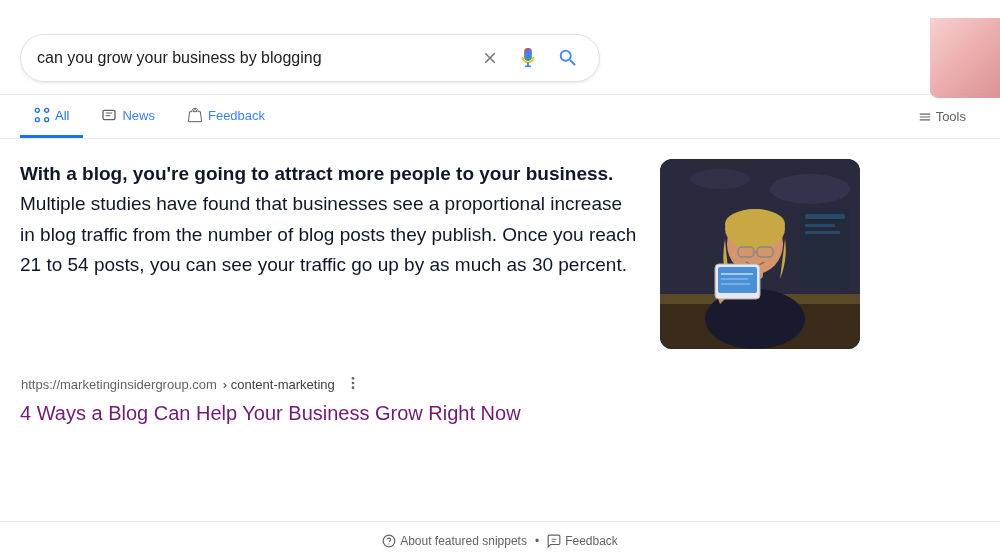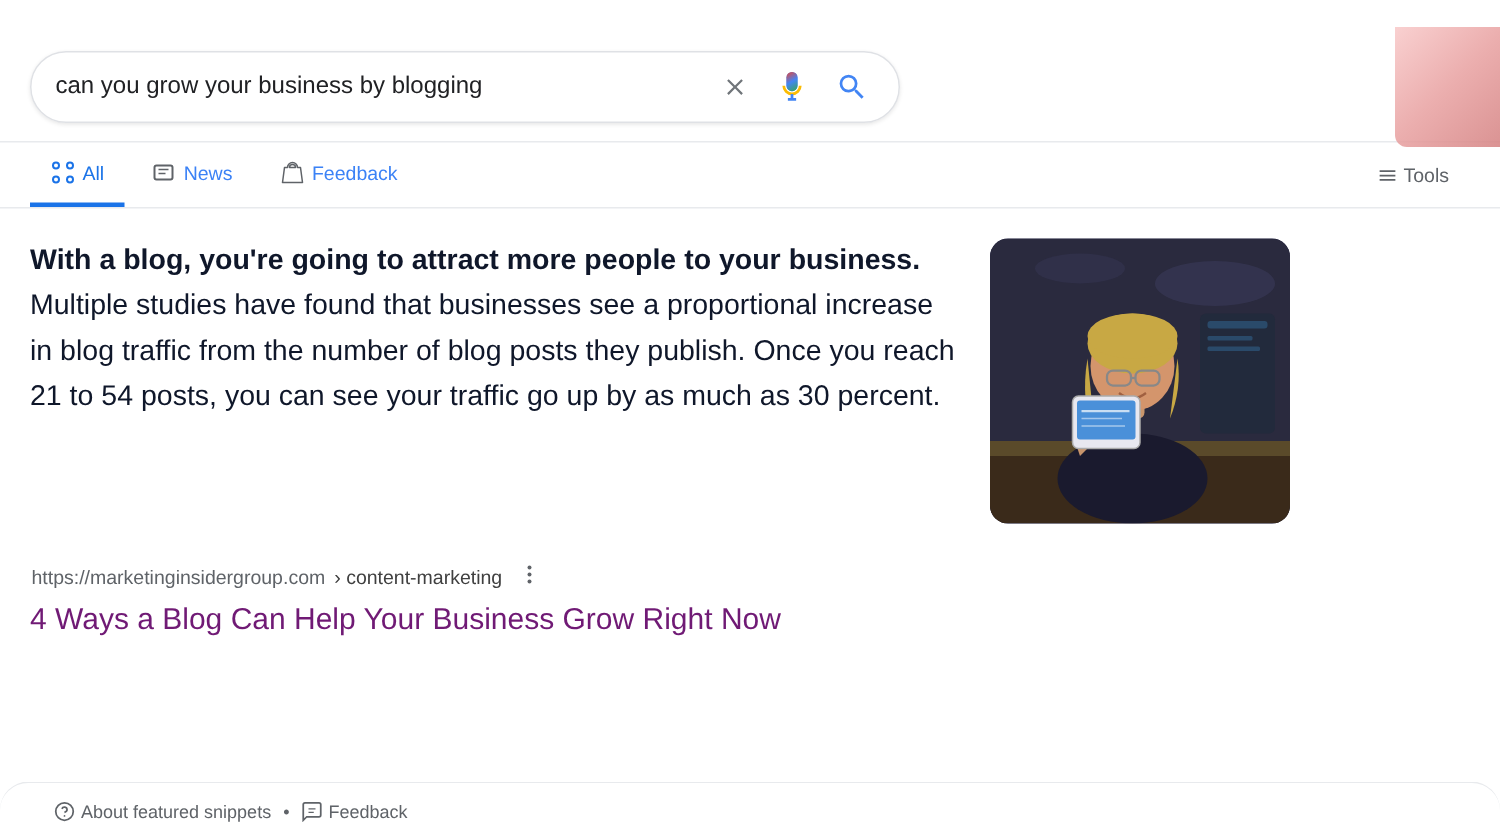--- a/index.html
+++ b/index.html
@@ -180,27 +180,26 @@
       font-weight: normal;
     }
 
     
     .feedback-bar {
       position: fixed;
       bottom: 0;
       left: 0;
       right: 0;
       display: flex;
-      justify-content: flex-start;
+      justify-content: center;
       align-items: center;
       padding: 12px 36px;
       border-top: 1px solid #e8eaed;
       background: #fff;
       gap: 16px;
-      border-radius: 19px;
     }
     .feedback-bar-items {
       display: flex;
       align-items: center;
       gap: 8px;
       font-size: 12px;
       color: #5f6368;
     }
     .feedback-link {
       display: flex;

